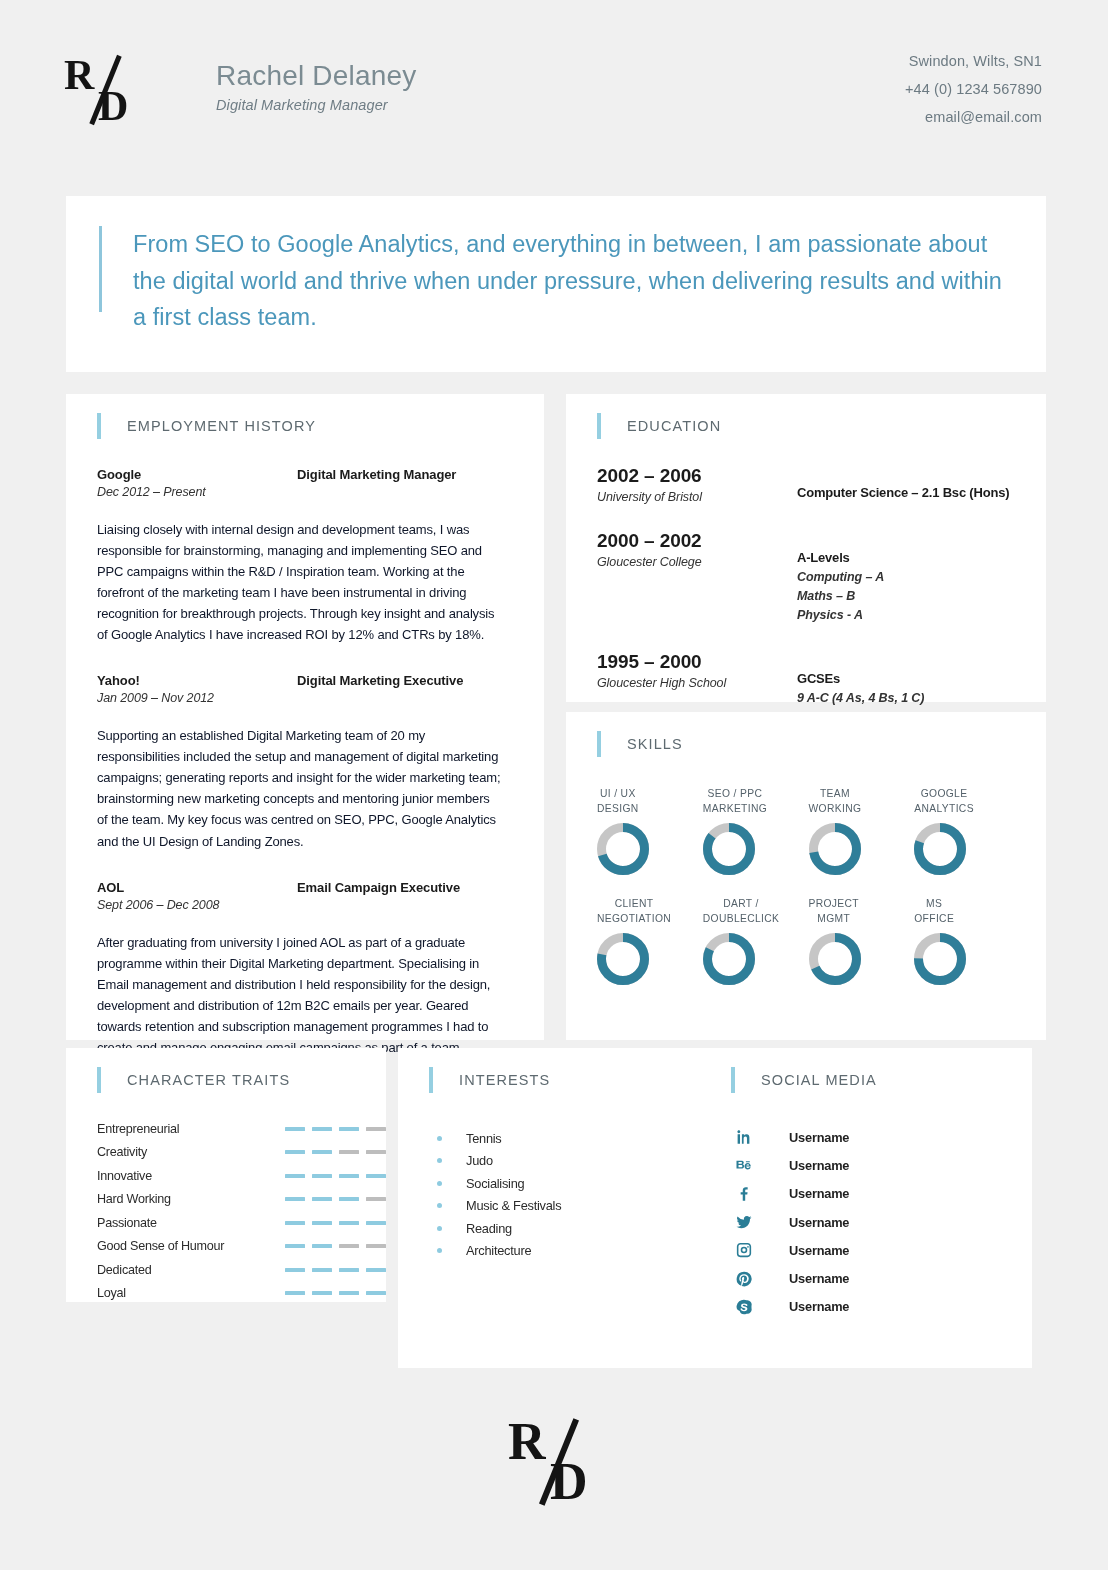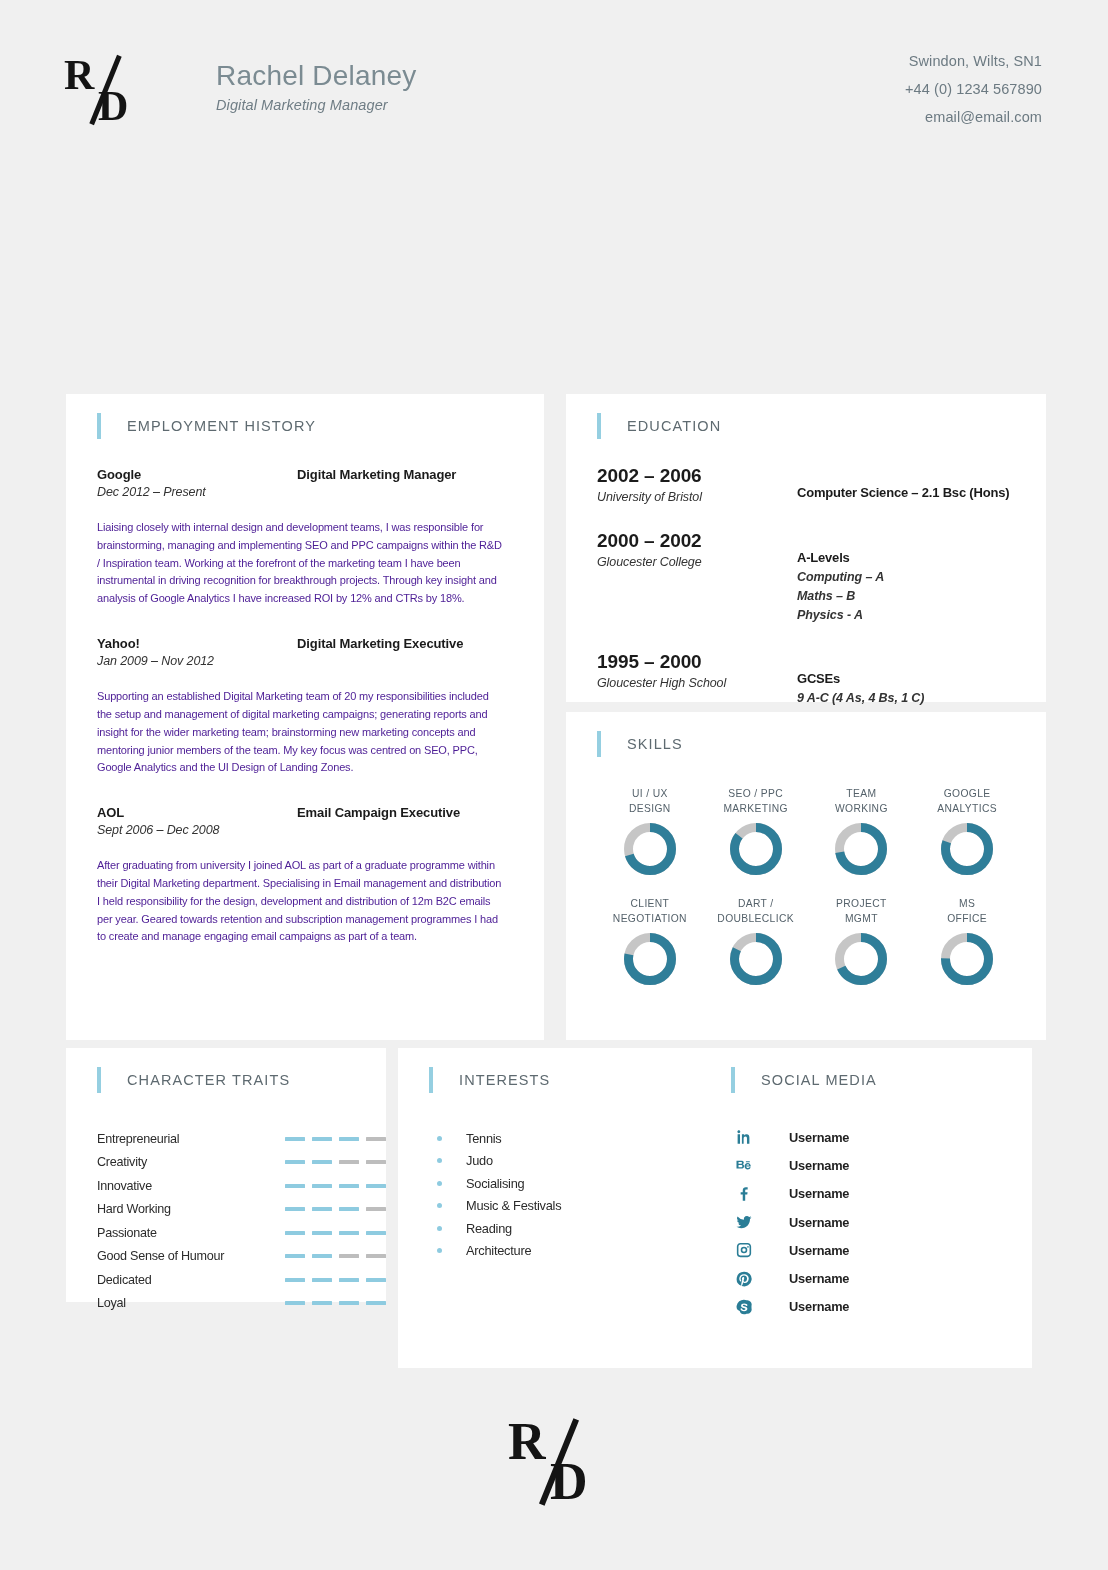--- a/index.html
+++ b/index.html
@@ -148,23 +148,23 @@
   .job-role { }
   .job-dates {
     font-size: 12.5px;
     font-style: italic;
     color: #333;
     margin-top: 3px;
     letter-spacing: -.1px;
   }
   .job-desc {
     margin-top: 20px;
-    font-size: 11px;
+    font-size: 13px;
     line-height: 1.62;
-    color: #4c1d95;
+    color: #0f172a;
     letter-spacing: -.15px;
     padding-right: 12px;
   }
 
   
   #education-card { left: 566px; top: 394px; width: 480px; height: 308px; }
   .edu-item { margin-top: 26px; display: flex; padding-right: 24px; }
   .edu-left { width: 200px; flex: 0 0 auto; }
   .edu-years {
     font-size: 19px; font-weight: 700; color: #1b1b1b; letter-spacing: -.1px;
@@ -186,36 +186,36 @@
   .skills-grid {
     display: grid;
     grid-template-columns: repeat(4, 1fr);
     row-gap: 18px;
     margin-top: 30px;
     padding-right: 26px;
   }
   .skill {
     display: flex;
     flex-direction: column;
-    align-items: center;
+    align-items: flex-start;
   }
   .skill-label {
     font-size: 10.3px;
     letter-spacing: .35px;
     color: #54616a;
     text-align: center;
     line-height: 1.45;
     text-transform: uppercase;
     height: 30px;
   }
   .donut { margin-top: 6px; }
 
   
   #traits-card { left: 66px; top: 1048px; width: 320px; height: 254px; }
-  .traits-list { margin-top: 34px; }
+  .traits-list { margin-top: 24px; }
   .trait-row {
     display: flex;
     align-items: center;
     height: 23.5px;
   }
   .trait-name {
     font-size: 12.6px;
     color: #2b2b2b;
     letter-spacing: -.25px;
     flex: 1 1 auto;
@@ -305,20 +305,26 @@
         <div class="job-title">Digital Marketing Manager</div>
       </div>
     </div>
     <div class="header-right">
       <div>Swindon, Wilts, SN1</div>
       <div>+44 (0) 1234 567890</div>
       <div>email@email.com</div>
     </div>
   </div>
 
+  <div class="card" id="summary-card">
+    <div class="summary-inner">
+      <div class="summary-bar"></div>
+      <div class="summary-text">From SEO to Google Analytics, and everything in between, I am passionate about the digital world and thrive when under pressure, when delivering results and within a first class team.</div>
+    </div>
+  </div>
 
   <div class="card" id="employment-card">
     <div class="card-pad">
       <div class="section-head">
         <div class="accent-bar"></div>
         <div class="section-title">EMPLOYMENT HISTORY</div>
       </div>
       <div id="employment-jobs">
           <div class="job">
             <div class="job-row">

